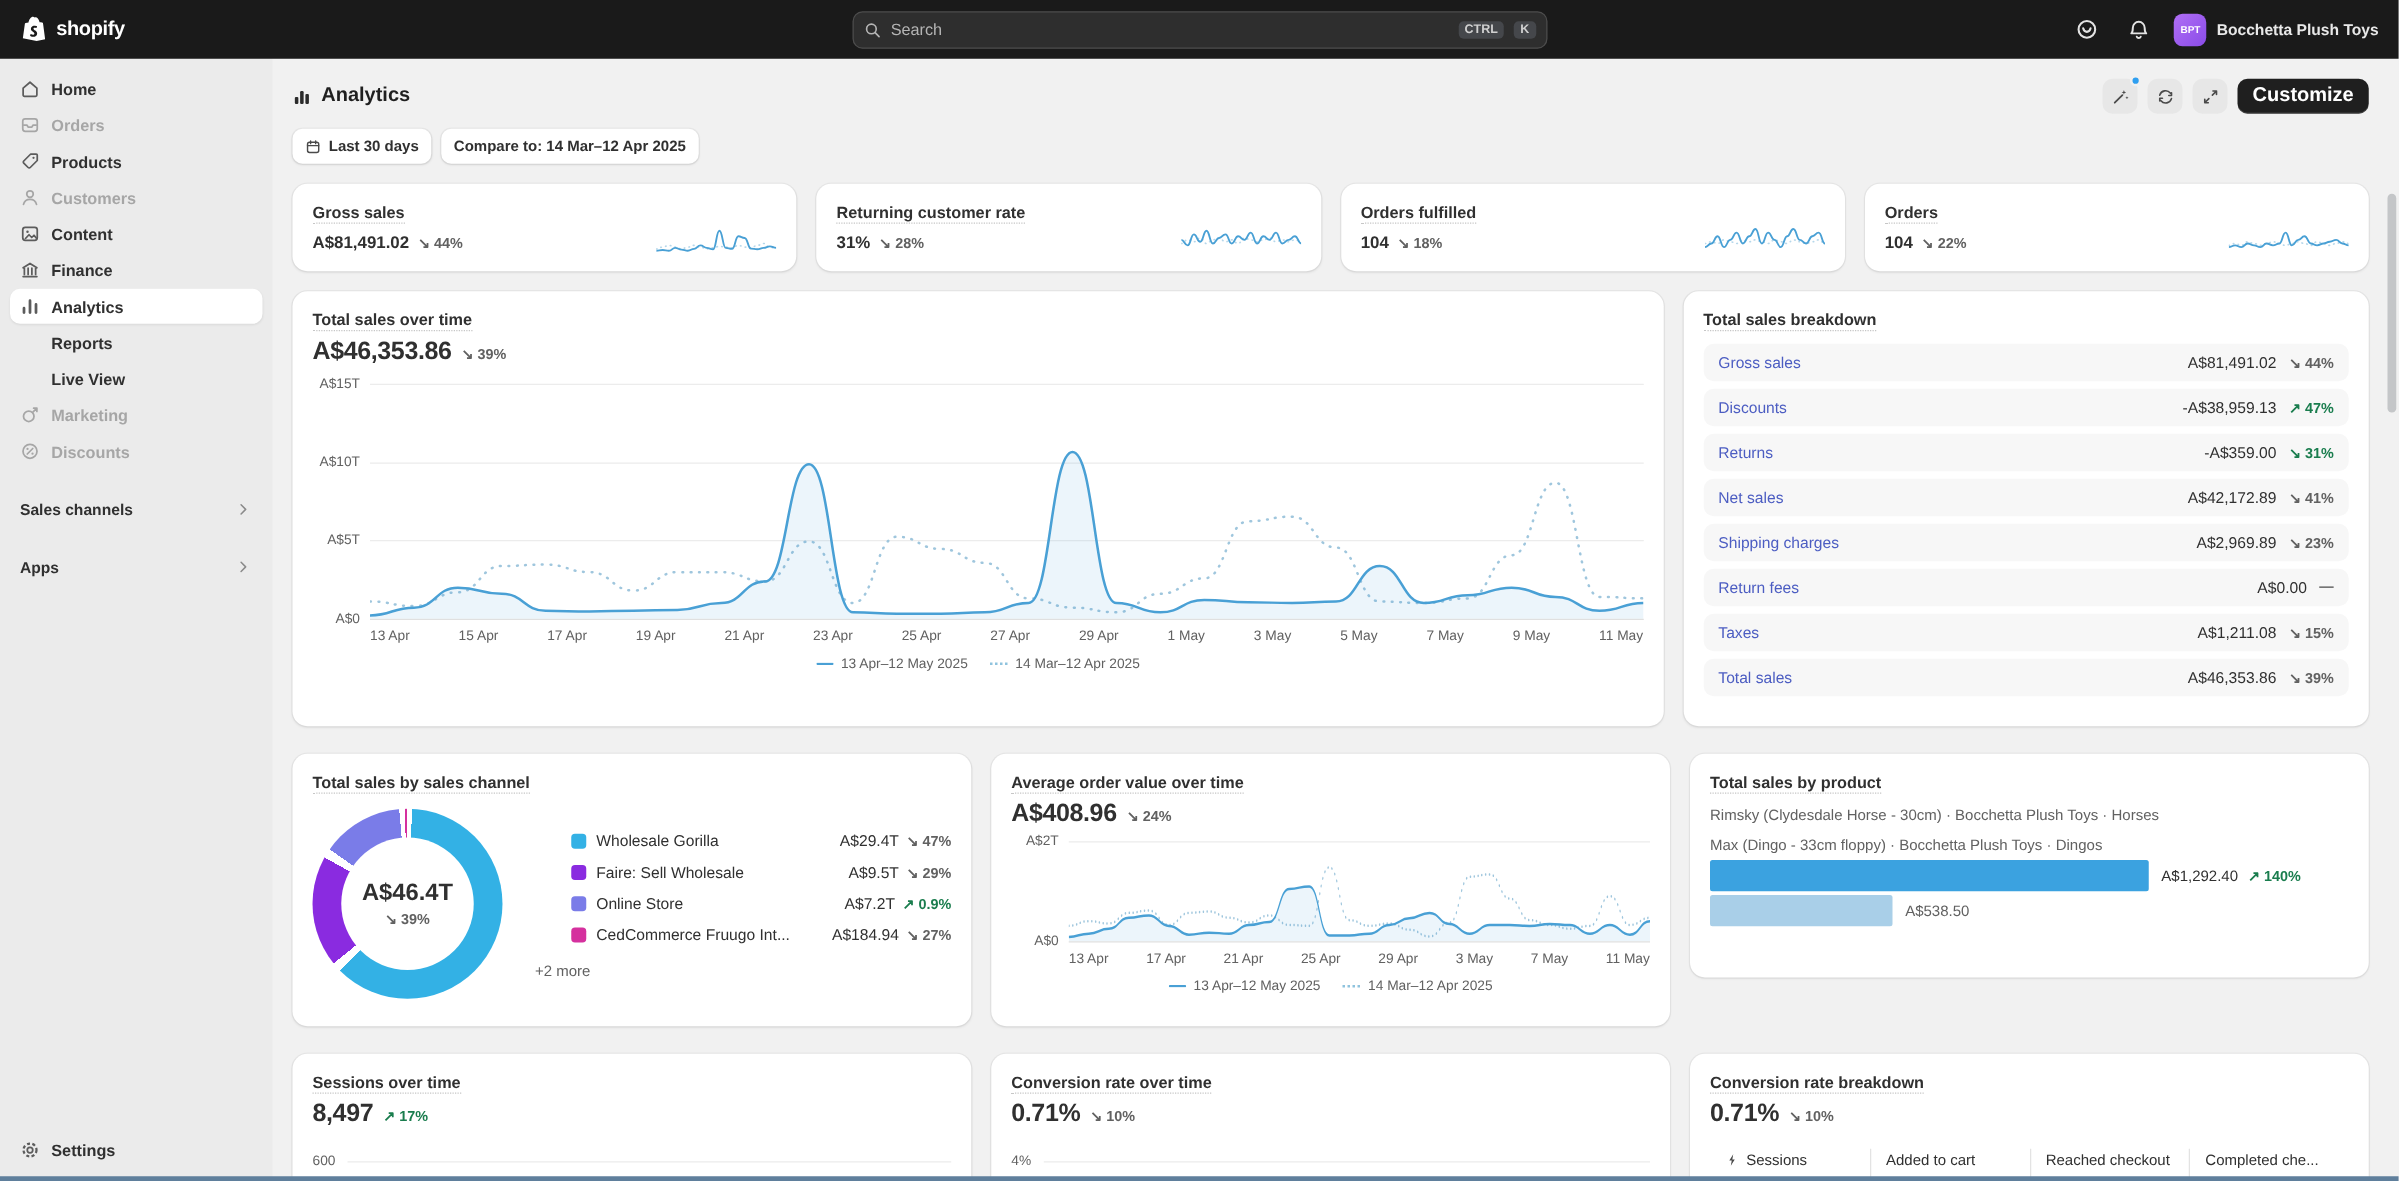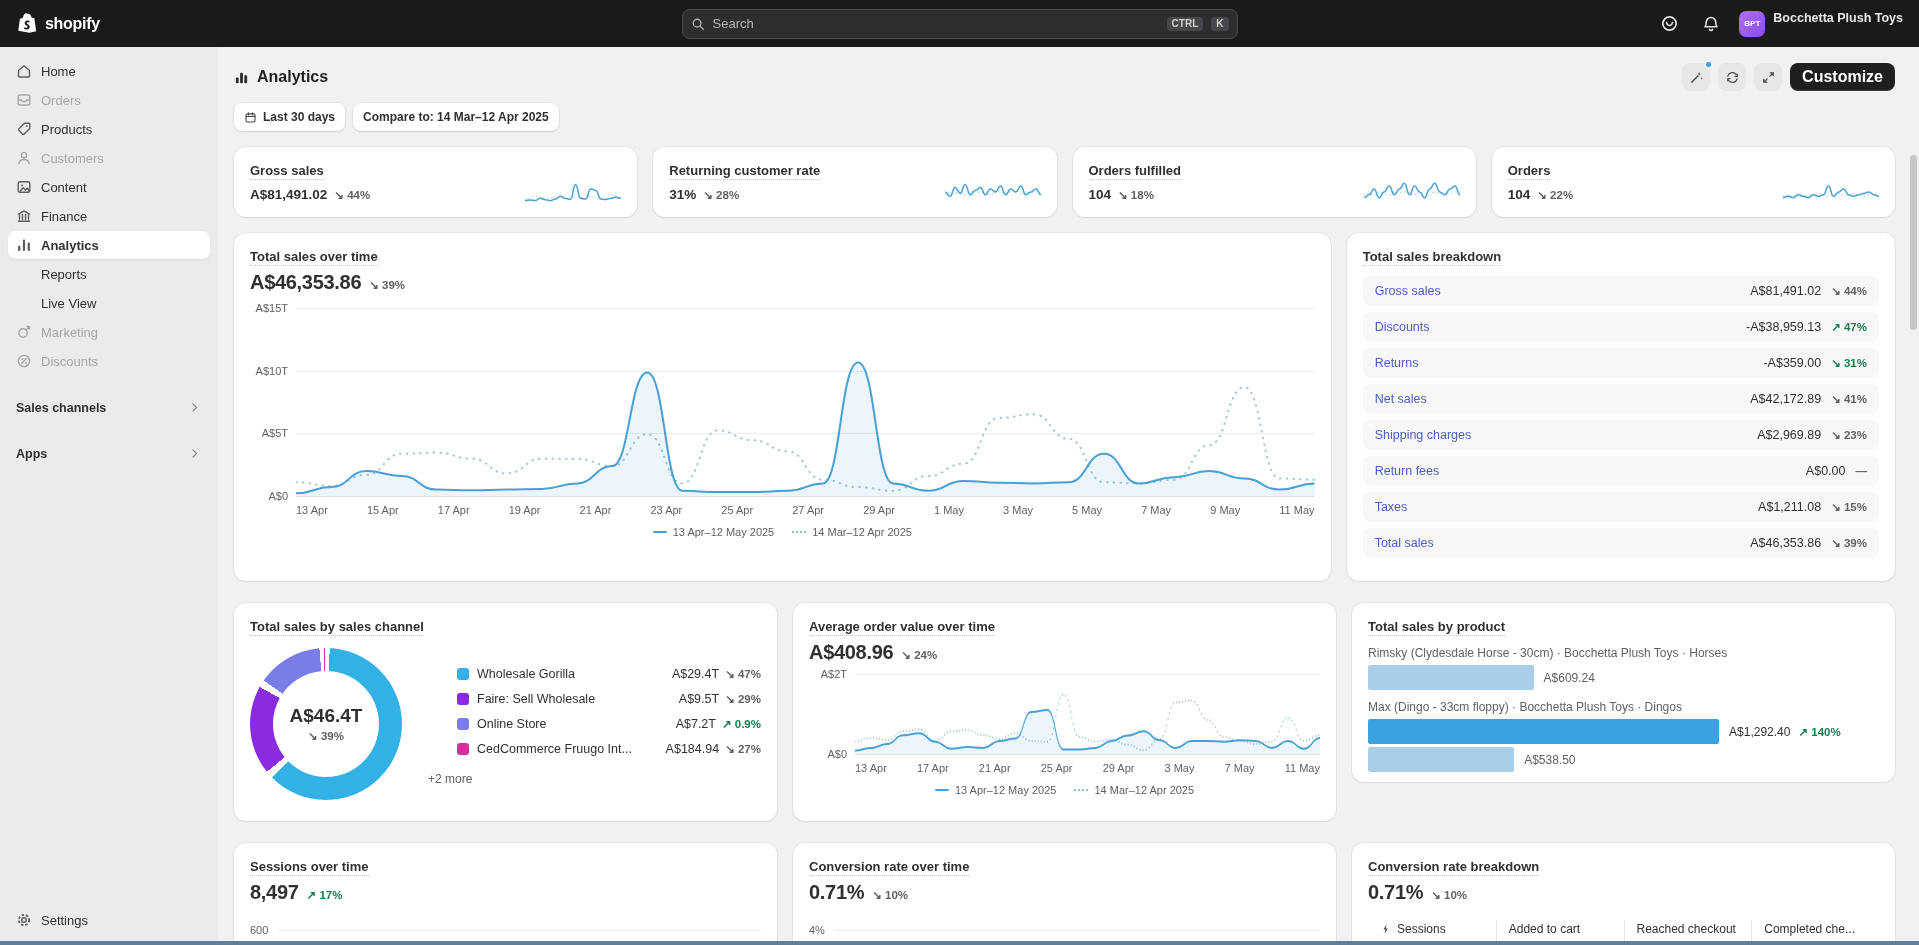--- a/index.html
+++ b/index.html
@@ -9,29 +9,29 @@
   
   .topbar { height:47px; background:#1a1a1a; display:flex; align-items:center; padding:0 16px; position:relative; z-index:5;gap:19px; }
   .brand { display:flex; align-items:center; gap:7px; width:220px; }
   .brand .wordmark { color:#fff; font-size:16px; font-weight:700; letter-spacing:-0.3px; }
   .searchbar { position:absolute; left:50%; transform:translateX(-50%); width:556px; height:30px; background:#2e2e2e; border:1px solid #4d4d4d; border-radius:8px; display:flex; align-items:center; padding:0 8px; gap:8px; color:#b5b5b5; }
   .searchbar input { flex:1; background:transparent; border:none; outline:none; color:#e3e3e3; font-size:13px; font-family:inherit; }
   .searchbar input::placeholder { color:#b5b5b5; }
   .kbd { background:#45474b; color:#d0d0d0; font-size:10px; font-weight:600; border-radius:4px; padding:2px 5px; line-height:1; }
   .top-right { margin-left:auto; display:flex; align-items:center; gap:14px; }
   .icon-btn-dark { background:transparent; border:none; color:#e3e3e3; width:28px; height:28px; display:flex; align-items:center; justify-content:center; cursor:pointer; }
-  .store-chip { display:flex; align-items:flex-start; gap:8px; cursor:pointer; }
+  .store-chip { display:flex; align-items:center; gap:8px; cursor:pointer; }
   .avatar { width:26px; height:26px; border-radius:7px; background:linear-gradient(135deg,#b06ef5,#8a4ce8); color:#fff; font-size:8px; font-weight:700; display:flex; align-items:center; justify-content:center; }
   .store-name { color:#e8e8e8; font-size:12.5px; font-weight:600; }
 
   
   .layout { display:flex; height:898px; }
   .sidebar { width:218px; background:#ebebeb; display:flex; flex-direction:column; padding:10px 0 10px 0; flex-shrink:0; }
   .nav { padding:0 8px; }
-  .nav-item { height:28px; display:flex; align-items:center; gap:9px; padding:0 8px; border-radius:8px; font-size:13px; font-weight:400; color:#303030; cursor:pointer; margin-bottom:1px; }
+  .nav-item { height:28px; display:flex; align-items:center; gap:9px; padding:0 8px; border-radius:8px; font-size:13px; font-weight:700; color:#303030; cursor:pointer; margin-bottom:1px; }
   .nav-item .nicon { width:16px; height:16px; color:#5c5c5c; display:flex; align-items:center; justify-content:center; flex-shrink:0; }
   .nav-item.disabled, .nav-item.disabled .nicon { color:#a6a6a6; cursor:default; }
   .nav-item.active { background:#ffffff; font-weight:650; box-shadow:0 1px 2px rgba(0,0,0,.08); }
   .nav-item.sub { padding-left:33px; }
   .side-section { display:flex; align-items:center; justify-content:space-between; padding:0 16px; height:28px; font-size:12.5px; font-weight:600; color:#303030; margin-top:18px; cursor:pointer; }
   .side-section .nicon { color:#8a8a8a; width:14px; height:14px; }
   .side-bottom { margin-top:auto; padding:0 8px; }
 
   
   .main { flex:1; padding:14px 24px 0 16px; overflow:hidden; }
@@ -591,24 +591,20 @@
               <span class="sw-dotted"></span>
               <span>14 Mar–12 Apr 2025</span>
             </span>
         </div>
       </div>
 
       <div class="card" style="height:179px">
         <span class="card-title t-under">Total sales by product</span>
         <div class="prod-group">
           <div class="prod-name">Rimsky (Clydesdale Horse - 30cm) · Bocchetta Plush Toys · Horses</div>
-          <div class="bar-row">
-              <div class="bar prev" style="width: 32.4%;"></div>
-              <span class="bar-lab prev">A$609.24</span>
-            </div>
         </div>
         <div class="prod-group">
           <div class="prod-name">Max (Dingo - 33cm floppy) · Bocchetta Plush Toys · Dingos</div>
           <div class="bar-row">
               <div class="bar cur" style="width: 68.7%;"></div>
               <span class="bar-lab">
                 <span>A$1,292.40</span>
                 <span class="delta pos">↗ 140%</span>
               </span>
             </div>

